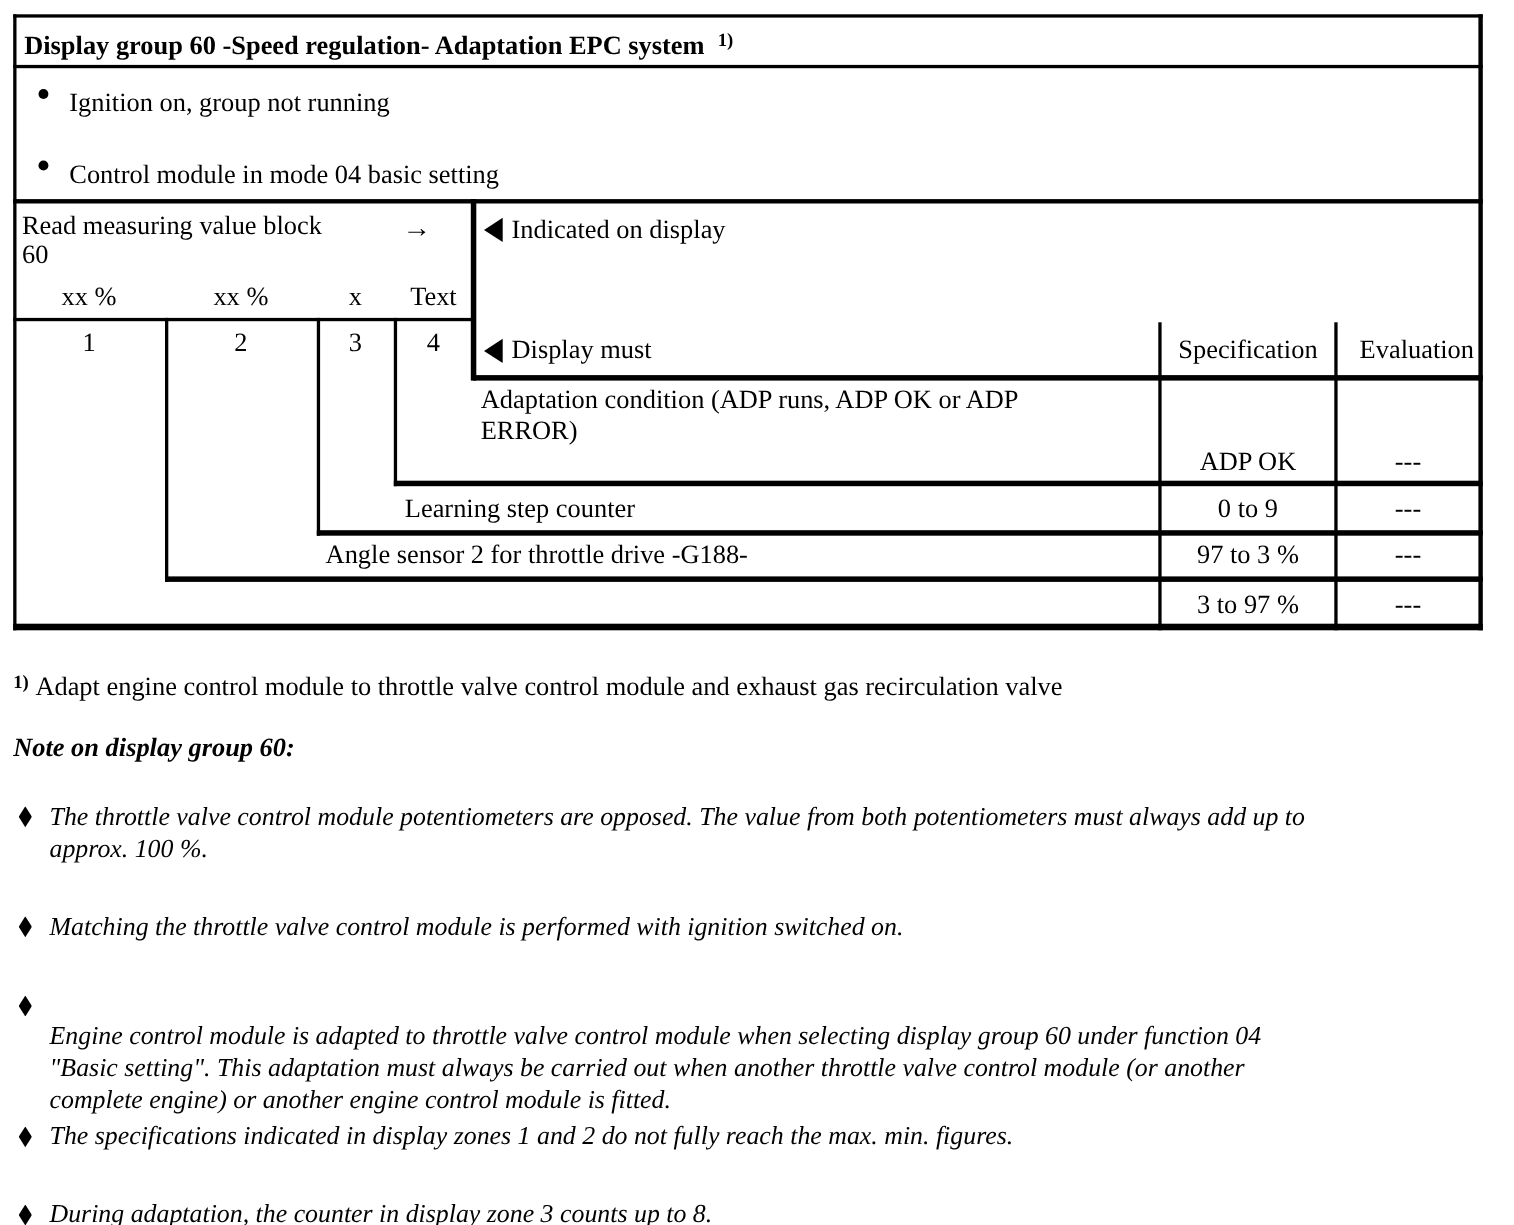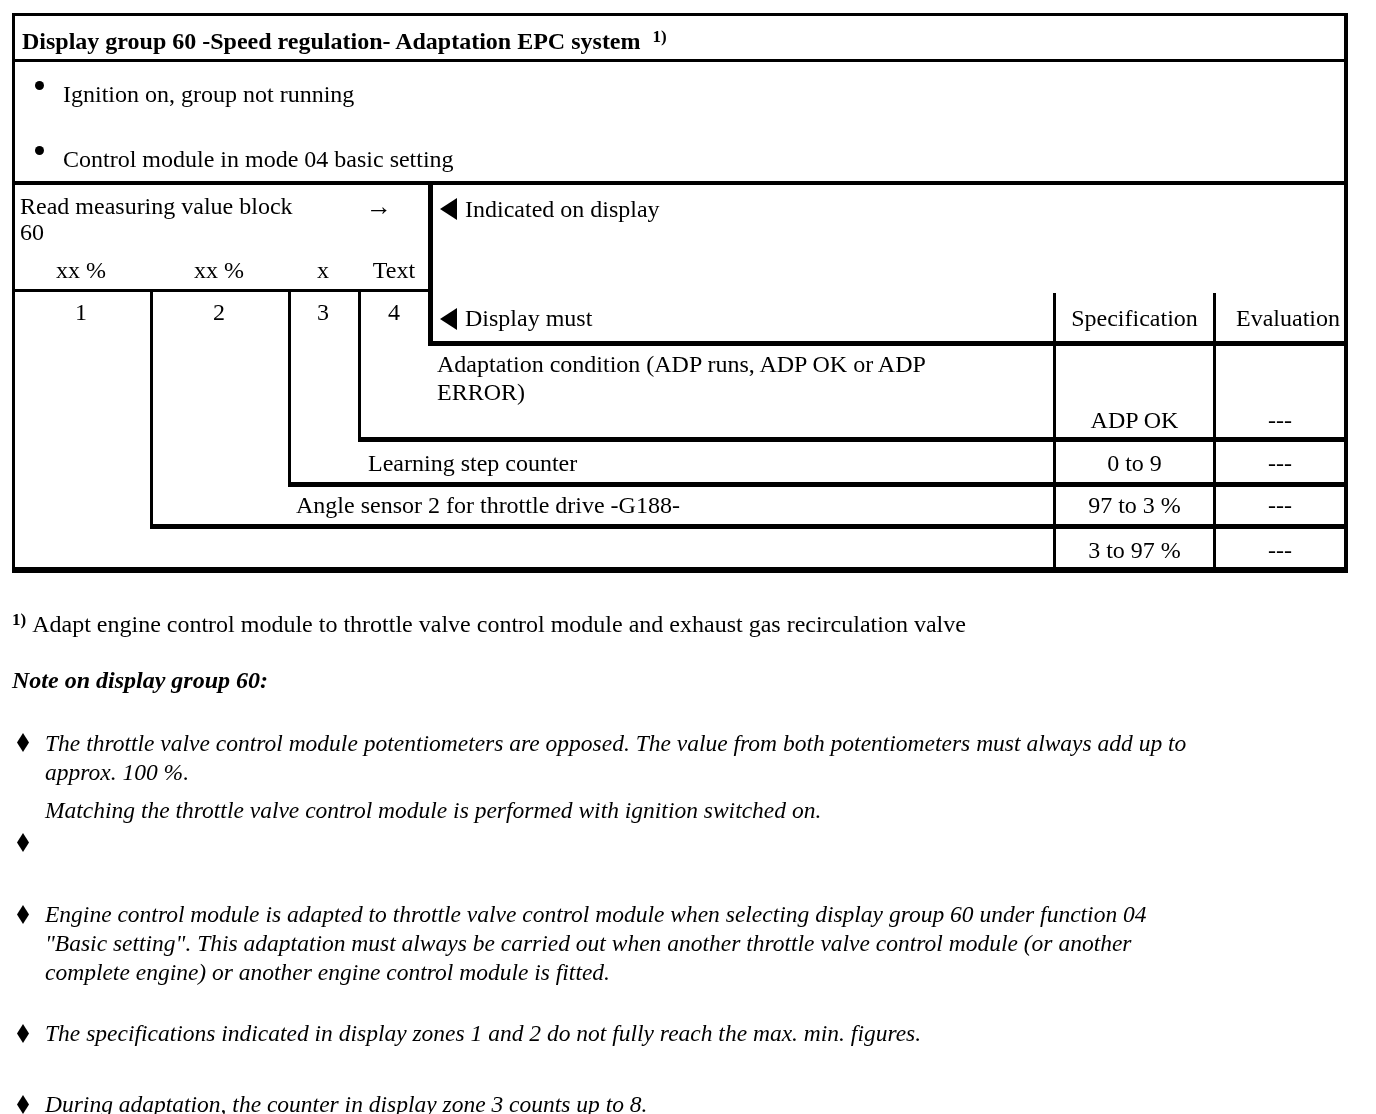--- a/index.html
+++ b/index.html
@@ -99,26 +99,26 @@
 
   <div class="txt bold-it" style="left:12px;top:666px">Note on display group 60:</div>
 
   <div class="dia" style="left:17px;top:733px"></div>
   <div class="noteblock" style="left:45px;top:729px">
     <div>The throttle valve control module potentiometers are opposed. The value from both potentiometers must always add up to</div>
     <div>approx. 100 %.</div>
   </div>
 
   <div class="dia" style="left:17px;top:833px"></div>
-  <div class="noteblock" style="left:45px;top:796px">
+  <div class="noteblock" style="left:45px;top:829px">
     <div>Matching the throttle valve control module is performed with ignition switched on.</div>
   </div>
 
   <div class="dia" style="left:17px;top:905px"></div>
-  <div class="noteblock" style="left:45px;top:900px">
+  <div class="noteblock" style="left:45px;top:928px">
     <div>Engine control module is adapted to throttle valve control module when selecting display group 60 under function 04</div>
     <div>"Basic setting". This adaptation must always be carried out when another throttle valve control module (or another</div>
     <div>complete engine) or another engine control module is fitted.</div>
   </div>
 
   <div class="dia" style="left:17px;top:1024px"></div>
   <div class="noteblock" style="left:45px;top:1019px">
     <div>The specifications indicated in display zones 1 and 2 do not fully reach the max. min. figures.</div>
   </div>
 

